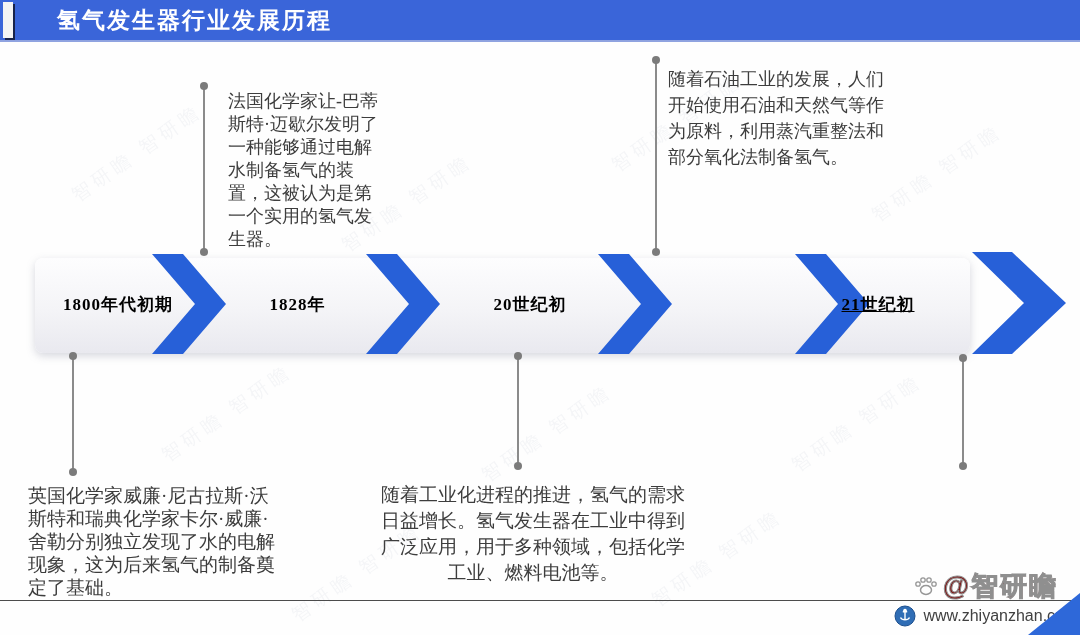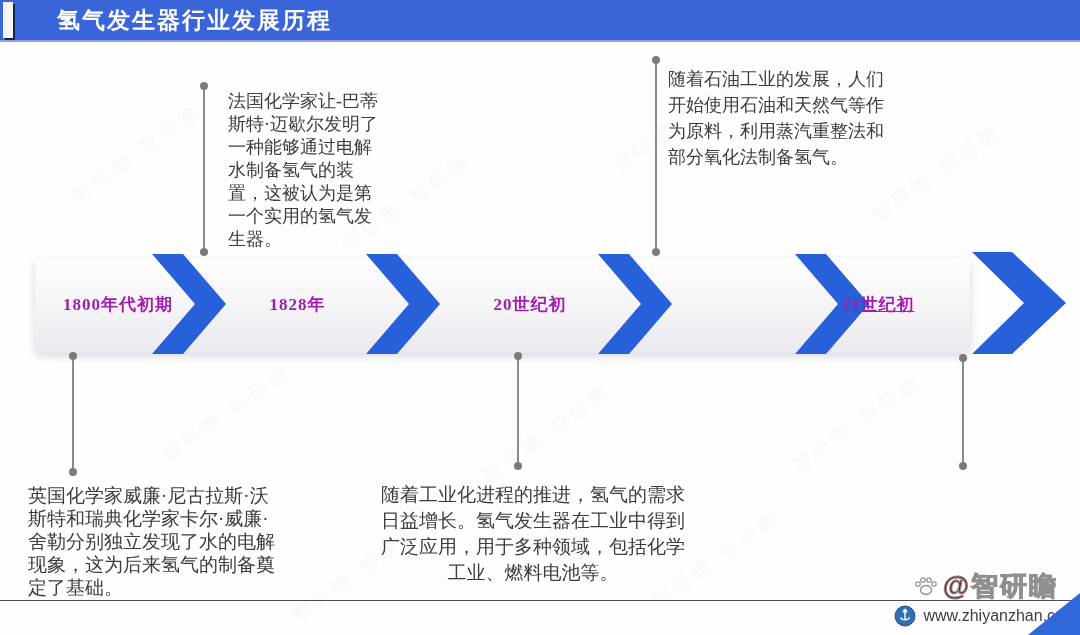--- a/index.html
+++ b/index.html
@@ -33,21 +33,21 @@
   }
   
   .timeline-band{
     position:absolute;left:35px;top:258px;width:935px;height:95px;
     border-radius:8px;
     background:linear-gradient(180deg,#fdfdfe 0%,#f4f4f7 55%,#e9e9ef 100%);
     box-shadow:0 3px 9px rgba(110,115,140,.28);
   }
   .stage-label{
     position:absolute;top:292px;height:26px;line-height:26px;
-    text-align:center;color:#a21caf;font-weight:bold;font-size:17px;
+    text-align:center;color:#000000;font-weight:bold;font-size:17px;
     font-family:"Liberation Serif", serif;letter-spacing:1px;white-space:nowrap;
   }
   .chevron{position:absolute;}
   
   .connector{position:absolute;width:2px;background:#8b8b8b;}
   .cdot{position:absolute;width:8px;height:8px;border-radius:50%;background:#7b7b7b;}
   
   .note{
     position:absolute;color:#3d3d3d;text-align:left;
     font-family:"Liberation Serif", serif;

